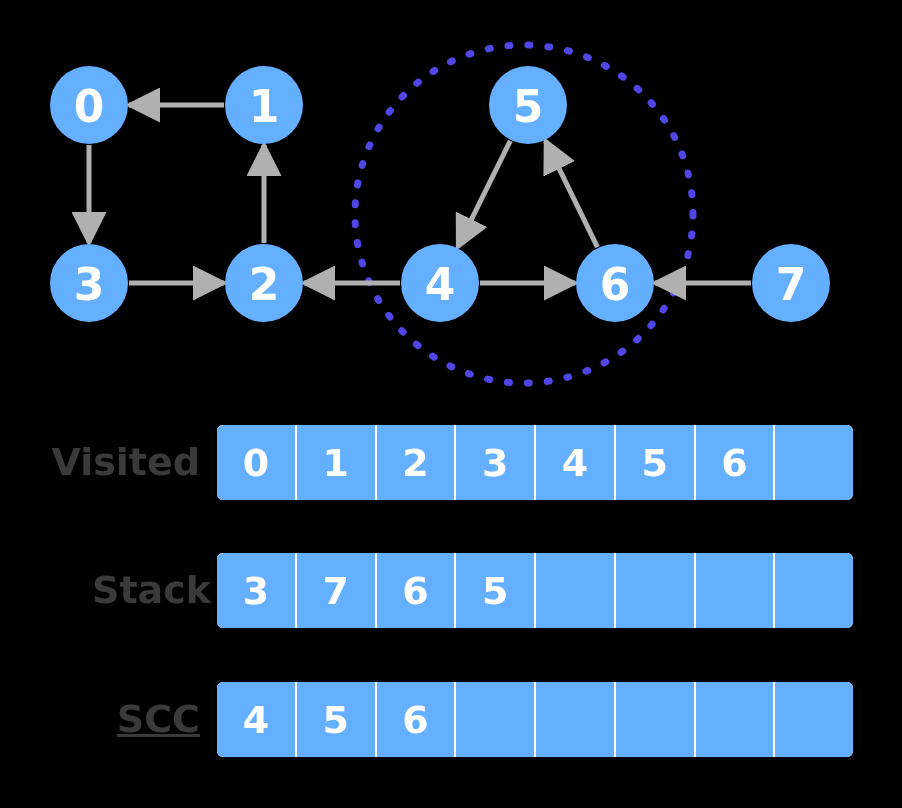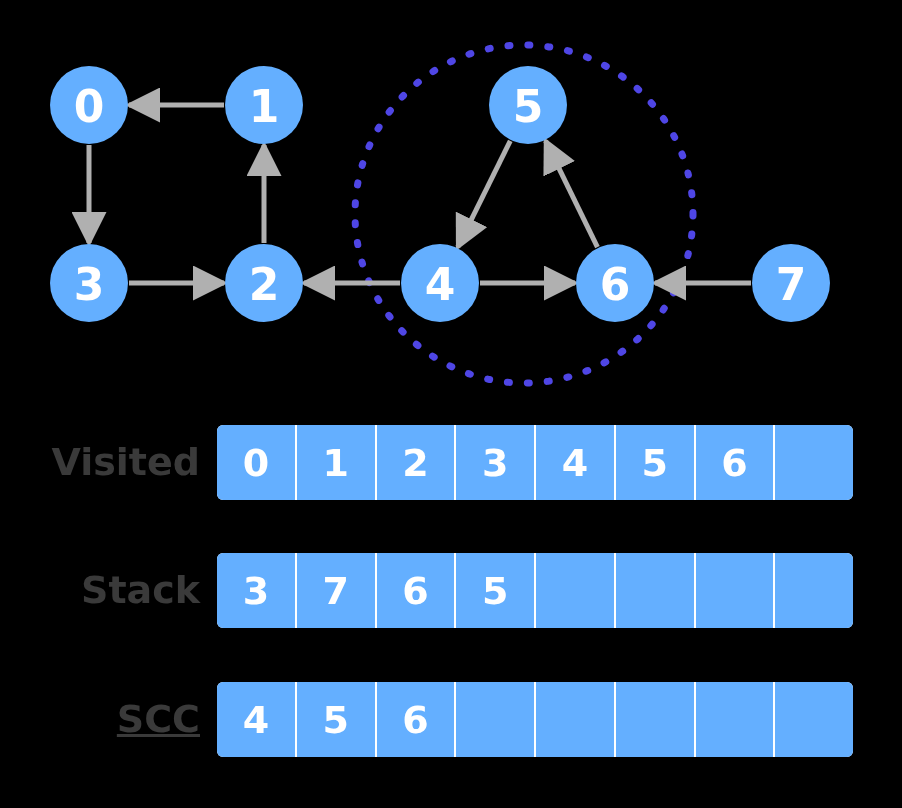--- a/index.html
+++ b/index.html
@@ -183,21 +183,21 @@
           <div class="cell" style="background: rgb(100, 175, 255); color: rgb(255, 255, 255);">1</div>
           <div class="cell" style="background: rgb(100, 175, 255); color: rgb(255, 255, 255);">2</div>
           <div class="cell" style="background: rgb(100, 175, 255); color: rgb(255, 255, 255);">3</div>
           <div class="cell" style="background: rgb(100, 175, 255); color: rgb(255, 255, 255);">4</div>
           <div class="cell" style="background: rgb(100, 175, 255); color: rgb(255, 255, 255);">5</div>
           <div class="cell" style="background: rgb(100, 175, 255); color: rgb(255, 255, 255);">6</div>
           <div class="cell empty" style="background: rgb(100, 175, 255);"></div>
         </div>
       </div>
       <div class="row" style="top: 145px;">
-        <div class="row-label" style="color: rgb(58, 58, 58);">Stack</div>
+        <div class="row-label" style="color: rgb(58, 58, 58); margin-left: 11px;">Stack</div>
         <div class="row-cells" style="background: rgb(255, 255, 255);">
           <div class="cell" style="background: rgb(100, 175, 255); color: rgb(255, 255, 255);">3</div>
           <div class="cell" style="background: rgb(100, 175, 255); color: rgb(255, 255, 255);">7</div>
           <div class="cell" style="background: rgb(100, 175, 255); color: rgb(255, 255, 255);">6</div>
           <div class="cell" style="background: rgb(100, 175, 255); color: rgb(255, 255, 255);">5</div>
           <div class="cell empty" style="background: rgb(100, 175, 255);"></div>
           <div class="cell empty" style="background: rgb(100, 175, 255);"></div>
           <div class="cell empty" style="background: rgb(100, 175, 255);"></div>
           <div class="cell empty" style="background: rgb(100, 175, 255);"></div>
         </div>

